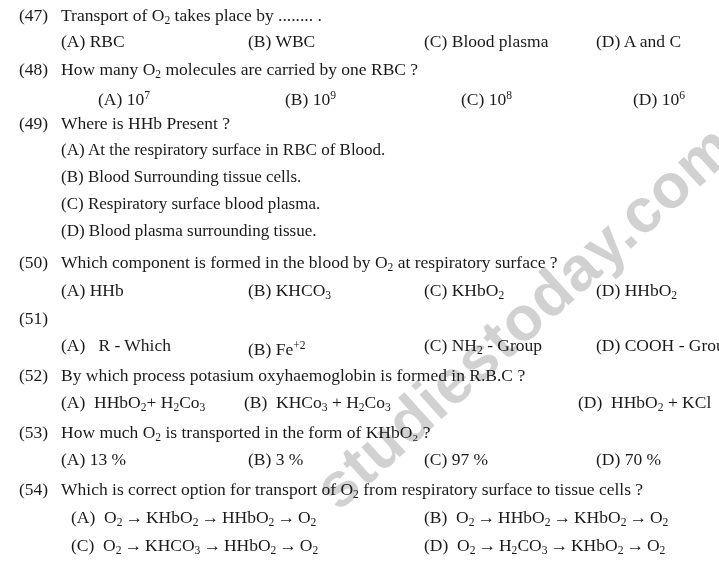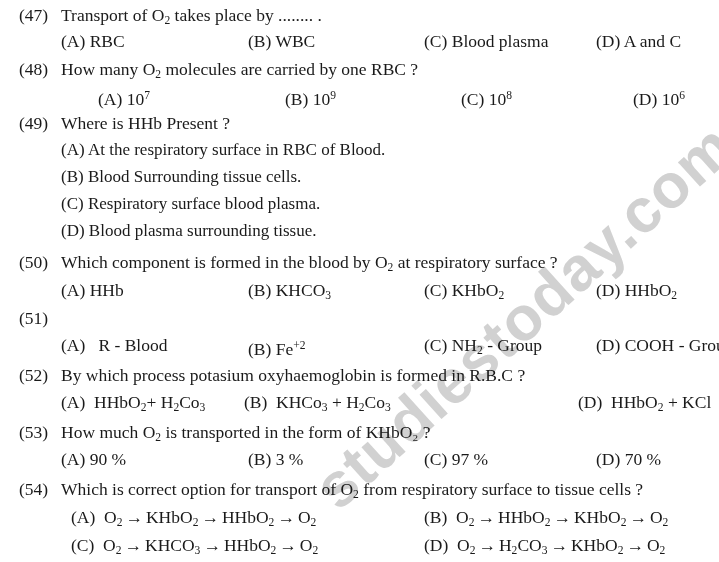--- a/index.html
+++ b/index.html
@@ -227,21 +227,21 @@
       </span>
     </div>
   </div>
 
   <div class="qblock" style="top:307px;">
     <div class="line" style="top:0;">
       <span class="qnum">(51)</span>
     </div>
     <div class="line" style="top:27px;">
       <span class="opt colA">
-        <span>(A)</span><span style="white-space:pre;">   R - Blood</span>
+        <span>(A)</span><span style="white-space:pre;">   R - Which</span>
       </span>
       <span class="opt colB">
         <span>(B)</span>
         <span>Fe</span><sup>+2</sup>
       </span>
       <span class="opt colC">
         <span>(C)</span>
         <span>NH</span><sub>2</sub><span> - Group</span>
       </span>
       <span class="opt colD">
@@ -277,21 +277,21 @@
   <div class="qblock" style="top:421px;">
     <div class="line" style="top:0;">
       <span class="qnum">(53)</span>
       <span class="qtext">
         <span>How much O</span><sub>2</sub><span> is transported in the form of KHbO₂ ?</span>
       </span>
     </div>
     <div class="line" style="top:27px;">
       <span class="opt colA">
         <span>(A)</span>
-        <span>90 %</span>
+        <span>13 %</span>
       </span>
       <span class="opt colB">
         <span>(B)</span>
         <span>3 %</span>
       </span>
       <span class="opt colC">
         <span>(C)</span>
         <span>97 %</span>
       </span>
       <span class="opt colD">

